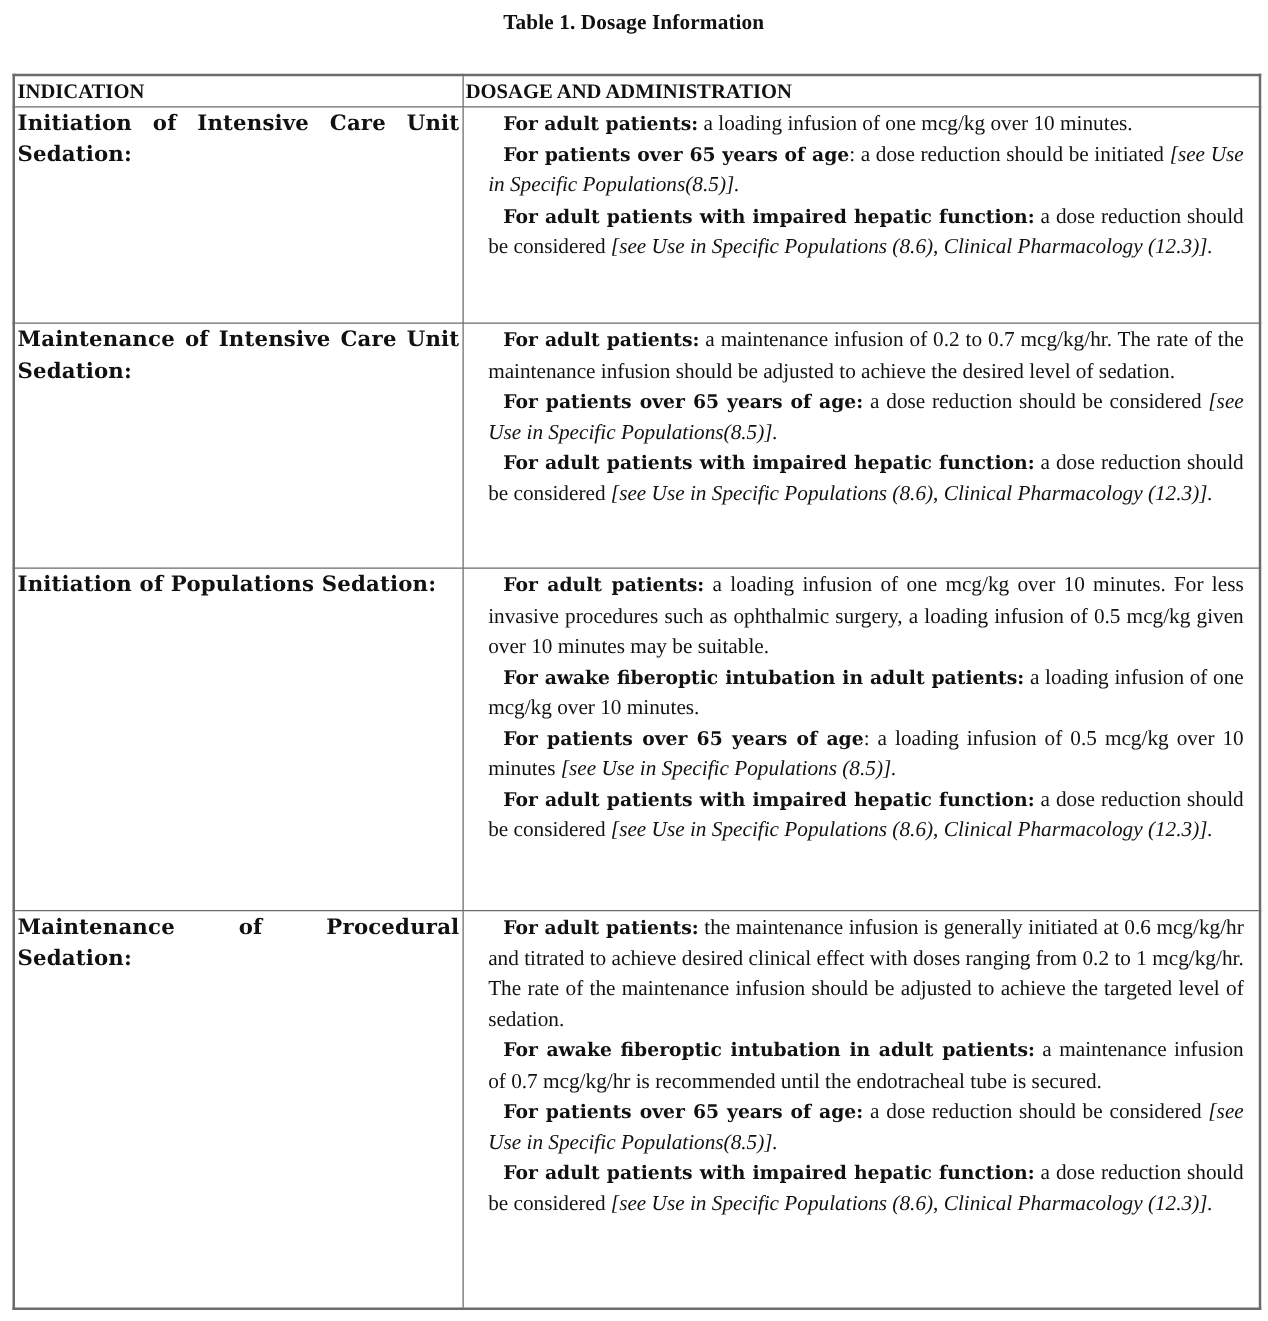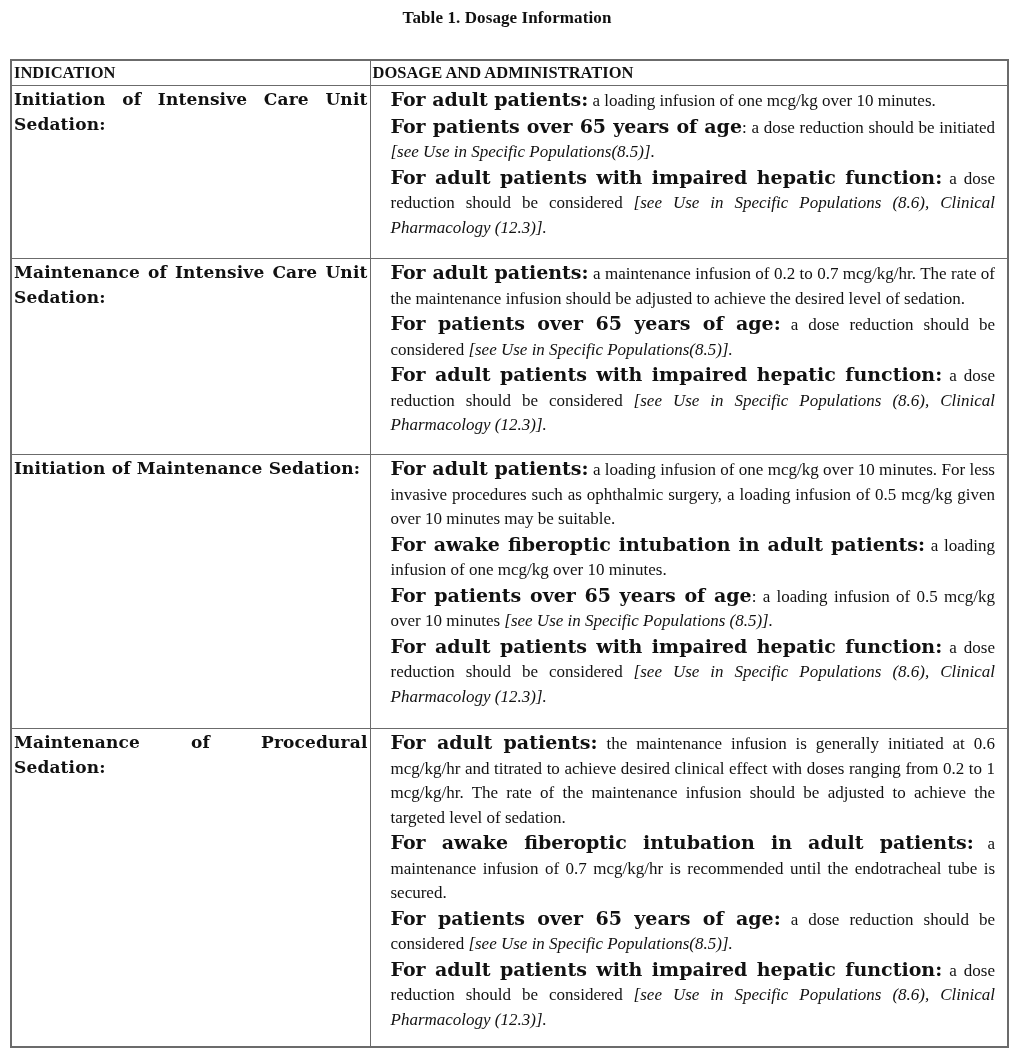--- a/index.html
+++ b/index.html
@@ -35,21 +35,21 @@
       padding: 1px 2px 0 2px !important; text-align: justify;
       letter-spacing: 0.15px;
     }
     td.indication .jl { text-align-last: justify; display: block; }
     td.dosage-cell {
       font-size: 17px; line-height: 24.5px;
       padding: 1px 12px 0 20px !important; text-align: justify;
       font-family: "Liberation Serif", serif;
     }
     td.dosage-cell p { margin: 0; }
-    .lead { font-weight: bold; font-family: "DejaVu Serif", serif; font-size: 19px; }
+    .lead { font-weight: bold; font-family: "DejaVu Serif", serif; font-size: 15px; margin-left: 12px; }
     .ref { font-style: italic; }
     tr.r1 td { height: 171px; }
     tr.r2 td { height: 194px; }
     tr.r3 td { height: 272px; }
     tr.r4 td { height: 316px; }
   </style>
 </head>
 <body>
 
 <div class="title">Table 1. Dosage Information</div>
@@ -86,21 +86,21 @@
       </td>
       <td class="dosage-cell">
         <p><span class="lead">For adult patients:</span><span> a maintenance infusion of 0.2 to 0.7 mcg/kg/hr. The rate of the maintenance infusion should be adjusted to achieve the desired level of sedation.</span></p>
         <p><span class="lead">For patients over 65 years of age:</span><span> a dose reduction should be considered </span><span class="ref">[see Use in Specific Populations(8.5)].</span></p>
         <p><span class="lead">For adult patients with impaired hepatic function:</span><span> a dose reduction should be considered </span><span class="ref">[see Use in Specific Populations (8.6), Clinical Pharmacology (12.3)].</span></p>
       </td>
     </tr>
 
     <tr class="r3">
       <td class="indication">
-        <span>Initiation of Maintenance Sedation:</span>
+        <span>Initiation of Populations Sedation:</span>
       </td>
       <td class="dosage-cell">
         <p><span class="lead">For adult patients:</span><span> a loading infusion of one mcg/kg over 10 minutes. For less invasive procedures such as ophthalmic surgery, a loading infusion of 0.5 mcg/kg given over 10 minutes may be suitable.</span></p>
         <p><span class="lead">For awake fiberoptic intubation in adult patients:</span><span> a loading infusion of one mcg/kg over 10 minutes.</span></p>
         <p><span class="lead">For patients over 65 years of age</span><span>: a loading infusion of 0.5 mcg/kg over 10 minutes </span><span class="ref">[see Use in Specific Populations (8.5)].</span></p>
         <p><span class="lead">For adult patients with impaired hepatic function:</span><span> a dose reduction should be considered </span><span class="ref">[see Use in Specific Populations (8.6), Clinical Pharmacology (12.3)].</span></p>
       </td>
     </tr>
 
     <tr class="r4">

